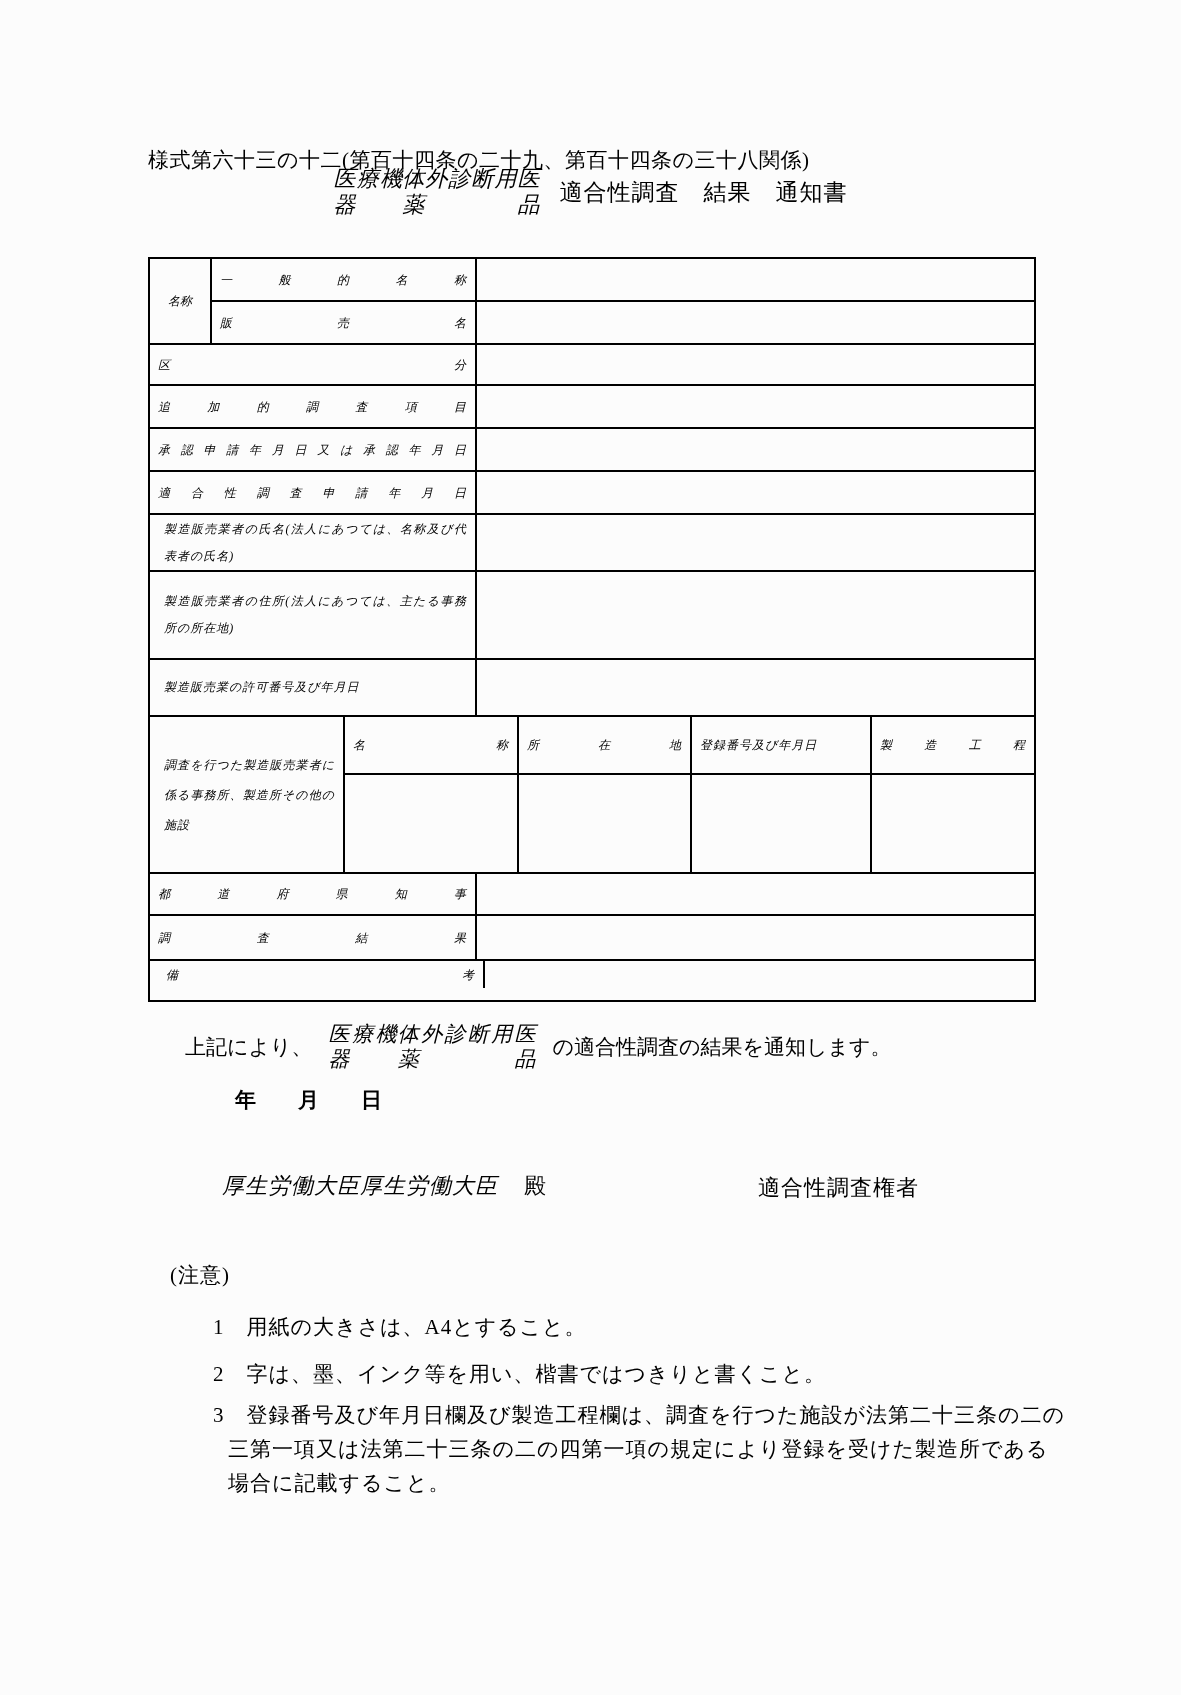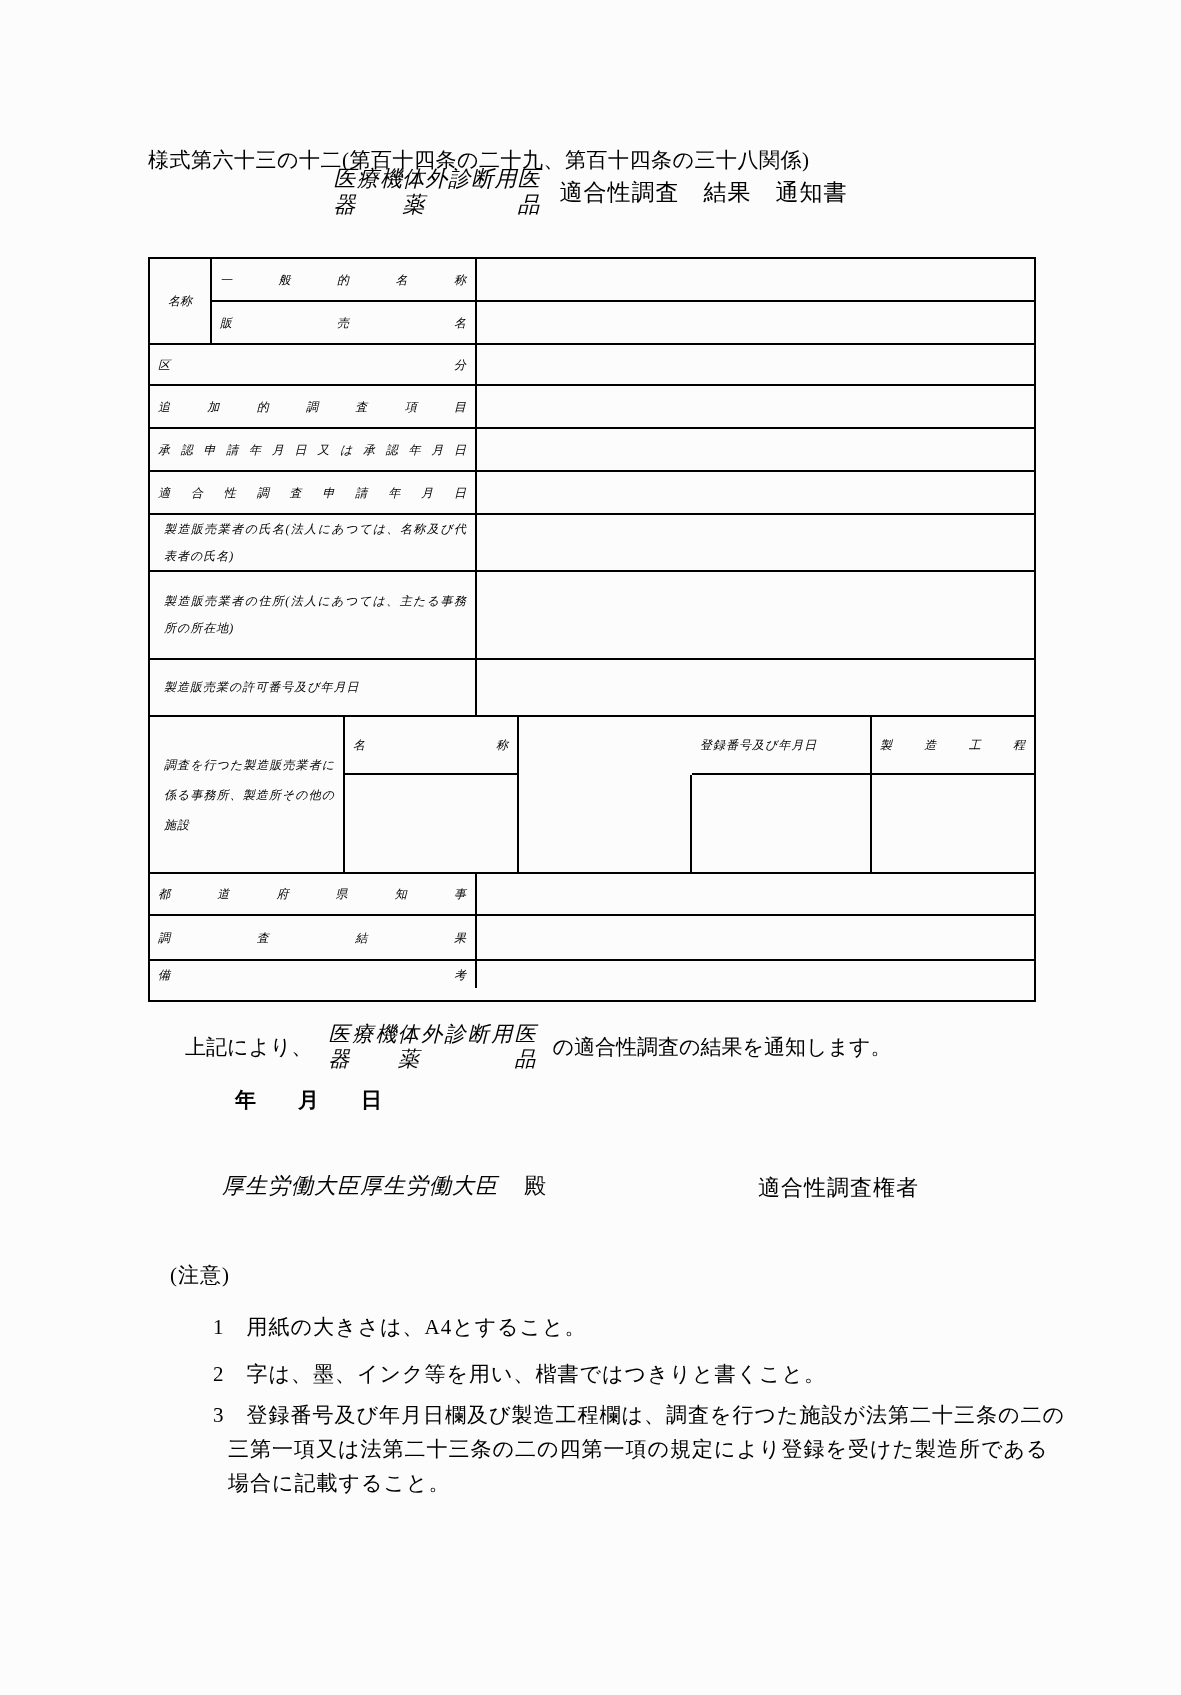--- a/index.html
+++ b/index.html
@@ -41,21 +41,21 @@
   .c-fh1{left:195px;top:458px;width:174px;height:58px}
   .c-fh2{left:369px;top:458px;width:173px;height:58px}
   .c-fh3{left:542px;top:458px;width:180px;height:58px}
   .c-fh4{left:722px;top:458px;width:162px;height:58px}
   .c-fv1{left:195px;top:516px;width:174px;height:99px}
   .c-fv2{left:369px;top:516px;width:173px;height:99px}
   .c-fv3{left:542px;top:516px;width:180px;height:99px}
   .c-fv4{left:722px;top:516px;width:162px;height:99px}
   .c-rep-l{left:0;top:615px;width:327px;height:42px} .c-rep-v{left:327px;top:615px;width:557px;height:42px}
   .c-res-l{left:0;top:657px;width:327px;height:45px} .c-res-v{left:327px;top:657px;width:557px;height:45px}
-  .c-rem-l{left:0;top:702px;width:327px;height:27px} .c-rem-v{left:327px;top:702px;width:557px;height:39px}
+  .c-rem-l{left:8px;top:702px;width:327px;height:27px} .c-rem-v{left:327px;top:702px;width:557px;height:39px}
 
   
   #closing{position:absolute;left:185px;top:1022px;display:flex;align-items:center;gap:16px;font-size:21px;}
   #closing .stack{width:208px;}
   #closing .stack div{font-size:21px;line-height:25px;letter-spacing:1px;}
   #date-line{position:absolute;left:235px;top:1086px;font-size:21px;font-weight:bold;}
   #authority{position:absolute;left:758px;top:1141px;font-size:22px;letter-spacing:1px;margin-top:32px;}
   #addressee{position:absolute;left:222px;top:1171px;display:flex;align-items:center;gap:26px;font-size:22px;}
   #addressee .stack div{line-height:30px;letter-spacing:1px;}
   #notes-heading{position:absolute;left:170px;top:1261px;font-size:21px;letter-spacing:1px;}
@@ -125,20 +125,23 @@
         <span>製造販売業の許可番号及び年月日</span>
       </div>
     <div class="cell nr c-lic-v"></div>
 
     <div class="cell lab ml fac c-fac-l">
         <span>調査を行つた製造販売業者に係る事務所、製造所その他の施設</span>
       </div>
     <div class="cell lab jl c-fh1">
         <span>名称</span>
       </div>
+    <div class="cell lab jl c-fh2">
+        <span>所在地</span>
+      </div>
     <div class="cell lab reg c-fh3">
         <span>登録番号及び年月日</span>
       </div>
     <div class="cell lab jl nr c-fh4">
         <span>製造工程</span>
       </div>
     <div class="cell c-fv1"></div>
     <div class="cell c-fv2"></div>
     <div class="cell c-fv3"></div>
     <div class="cell nr c-fv4"></div>

